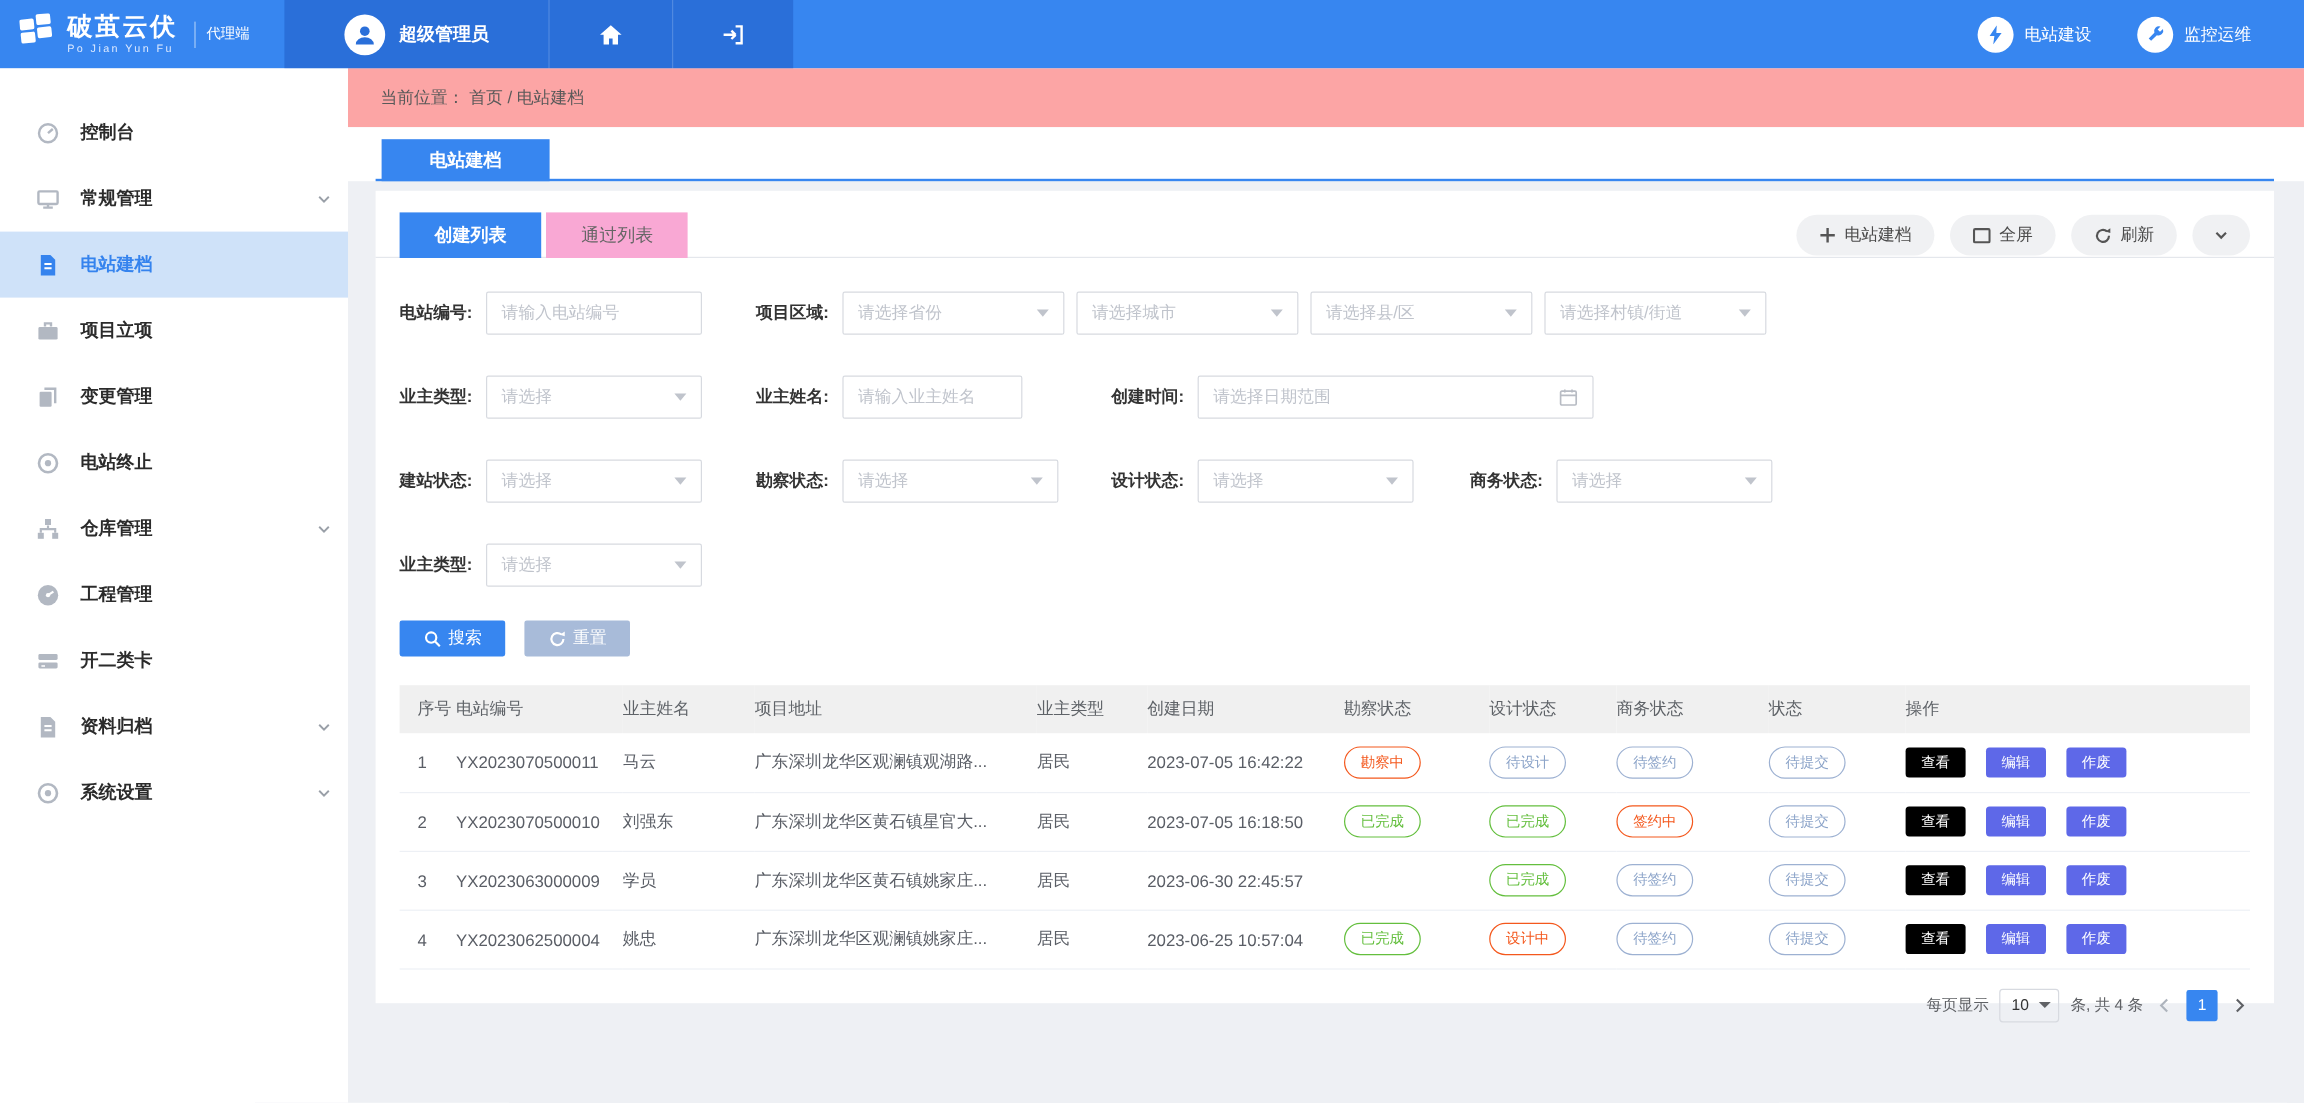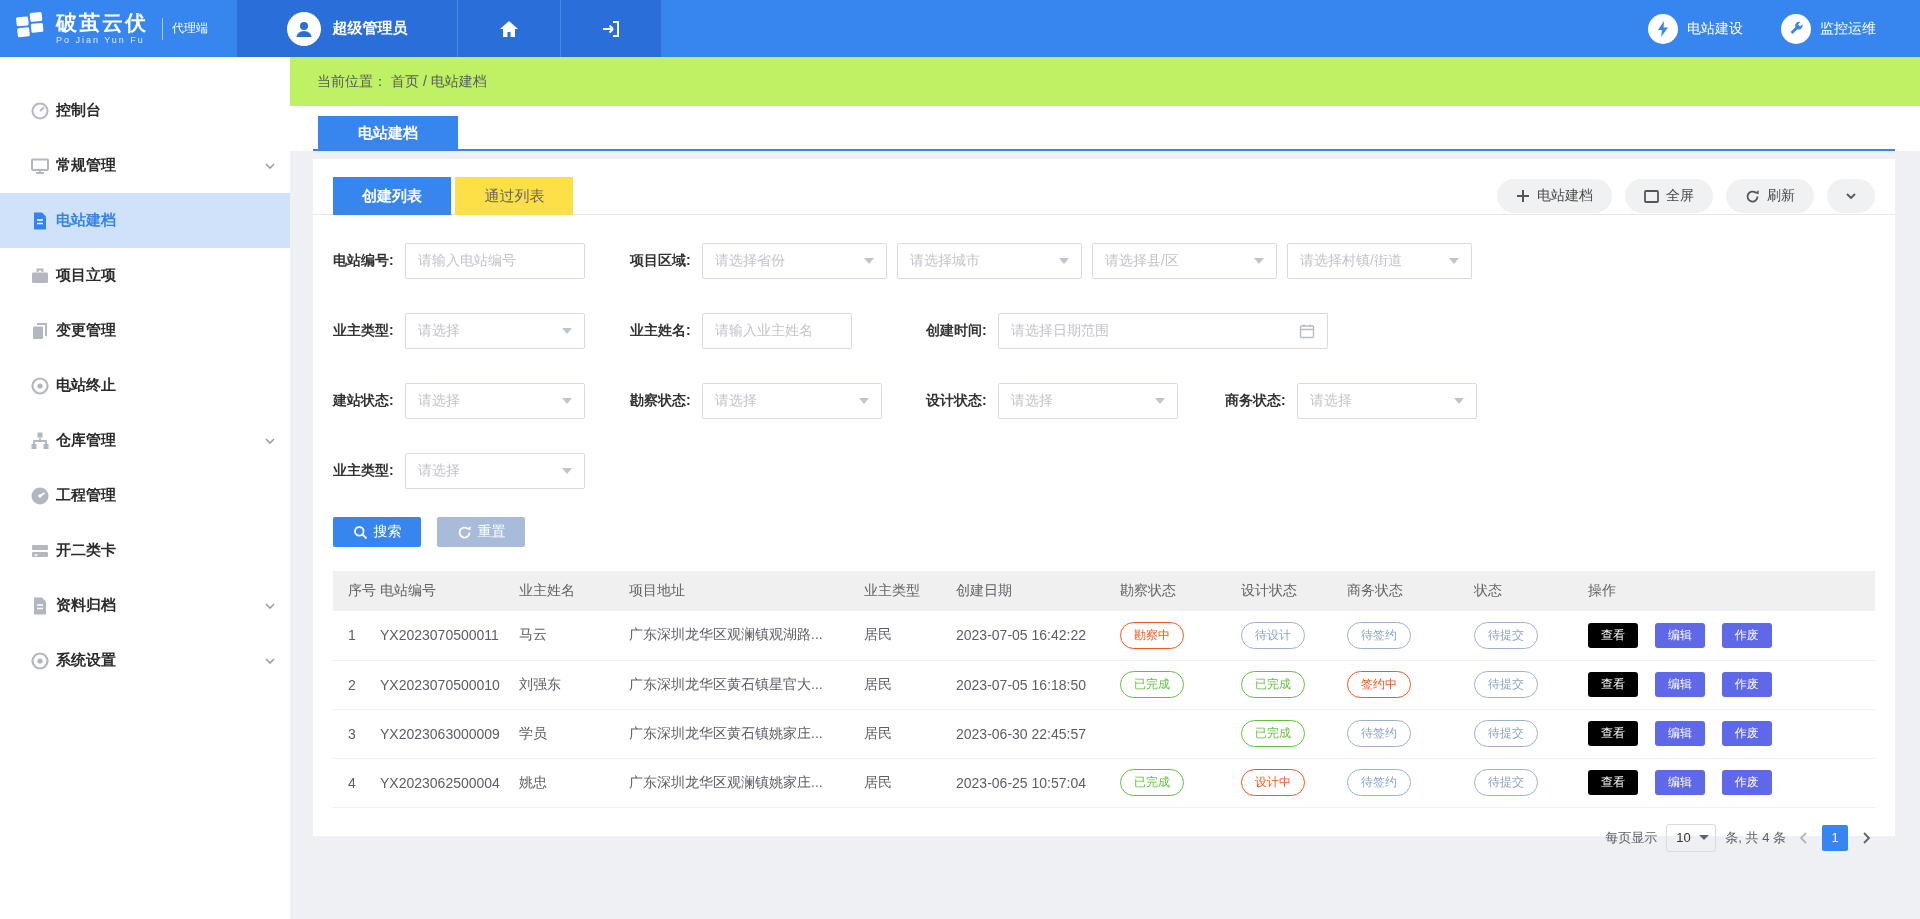--- a/index.html
+++ b/index.html
@@ -23,39 +23,39 @@
   .seg-c { width:101px; border-left:1px solid rgba(255,255,255,.18); cursor:pointer; }
   .avatar-circle { width:34px; height:34px; border-radius:50%; background:#fff; display:flex; align-items:center; justify-content:center; }
   .user-name { color:#fff; font-size:15px; font-weight:bold; }
   .hdr-right { margin-left:auto; display:flex; align-items:center; gap:38px; padding-right:44px; }
   .module { display:flex; align-items:center; gap:9px; cursor:pointer; }
   .mod-circle { width:30px; height:30px; border-radius:50%; background:#fff; display:flex; align-items:center; justify-content:center; }
   .module span.lbl { color:#fff; font-size:14px; }
 
   
   .sidebar { position:absolute; left:0; top:57px; width:290px; height:862px; background:#fff; padding-top:26px; }
-  .side-item { height:55px; display:flex; align-items:center; padding:0 14px 0 30px; gap:6px; cursor:pointer; font-size:15px; font-weight:bold; color:#2b2b2b; }
+  .side-item { height:55px; display:flex; align-items:center; padding:0 14px 0 30px; gap:17px; cursor:pointer; font-size:15px; font-weight:bold; color:#2b2b2b; }
   .side-item .sicon { color:#b2b8c2; display:flex; }
   .side-item.active { background:#cfe2f9; color:#3583ee; }
   .side-item.active .sicon { color:#3583ee; }
   .side-chev { margin-left:auto; color:#9aa0a8; display:flex; }
 
   
   .main { position:absolute; left:290px; top:57px; width:1630px; height:862px; }
-  .crumb-bar { height:49px; background:#bef264; display:flex; align-items:center; padding-left:27px; font-size:14px; color:#595959; gap:4px;text-align:center; }
+  .crumb-bar { height:49px; background:#fca5a5; display:flex; align-items:center; padding-left:27px; font-size:14px; color:#595959; gap:4px;text-align:center; }
   .tab-bar { position:relative; height:45px; background:#fff; }
   .tab-underline { position:absolute; left:23px; right:25px; bottom:0; height:2px; background:#3786f0; }
   .page-tab { position:absolute; left:28px; bottom:0; width:140px; height:35px; background:#3786f0; color:#fff; font-size:15px; font-weight:bold; display:flex; align-items:center; justify-content:center; cursor:pointer; }
 
   .panel { position:absolute; left:23px; top:102px; width:1582px; height:677px; background:#fff; }
 
   .list-tabs { position:relative; height:56px; border-bottom:1px solid #e4e7ec; padding:18px 20px 0; }
   .ltab { display:inline-flex; width:118px; height:38px; align-items:center; justify-content:center; font-size:15px; cursor:pointer; vertical-align:bottom; }
   .ltab.active { background:#3786f0; color:#fff; font-weight:bold; }
-  .ltab.idle { background:#fde047; color:#666; }
+  .ltab.idle { background:#f9a8d4; color:#666; }
   .tools { position:absolute; right:20px; top:20px; display:flex; gap:13px; }
   .tool-btn { height:34px; border-radius:17px; background:#f0f1f3; border:none; display:flex; align-items:center; gap:7px; padding:0 19px; font-size:14px; color:#4a4a4a; cursor:pointer; }
   .tool-btn.chev { width:48px; padding:0; justify-content:center; }
 
   
   .f-row { display:flex; align-items:center; margin:22px 0 0 20px; height:48px; }
   .f-label { width:72px; font-size:14px; font-weight:bold; color:#333; text-align:left; flex:0 0 auto; }
   .ctrl { height:36px; border:1px solid #d7dae0; border-radius:2px; background:#fff; display:flex; align-items:center; padding:0 12px; font-size:14px; color:#c0c4cc; position:relative; cursor:pointer; }
   .ctrl.input { cursor:text; }
   .w180 { width:180px; } .w185 { width:185px; margin-right:10px; } .w150 { width:150px; } .w330 { width:330px; }

